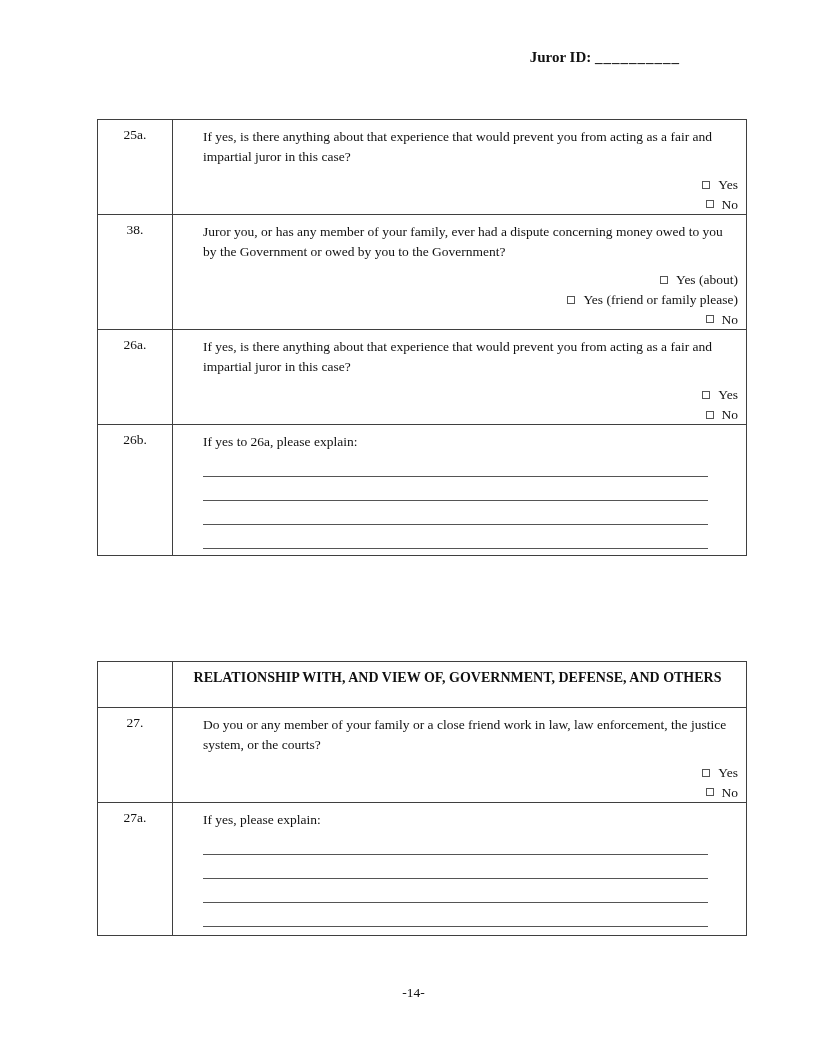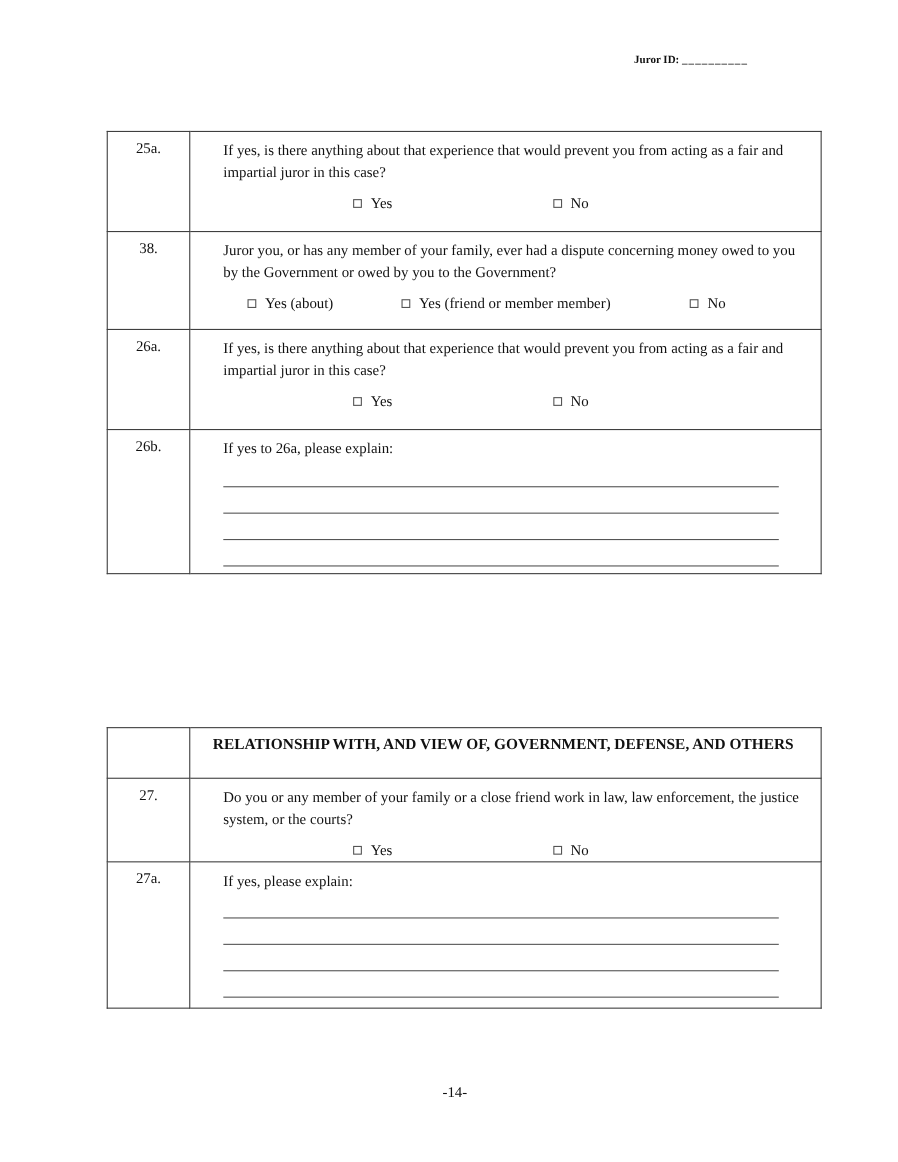--- a/index.html
+++ b/index.html
@@ -8,21 +8,21 @@
     width:816px; height:1056px;
     font-family:"Liberation Serif", serif;
     color:#111;
     font-size:13.5px;
     position:relative;
   }
   .page { position:relative; width:816px; height:1056px; overflow:hidden; }
 
   .juror-id {
     position:absolute; top:49px; right:136px;
-    font-weight:bold; font-size:10px; white-space:nowrap;
+    font-weight:bold; font-size:15px; white-space:nowrap;
   }
   .juror-id .blank { font-weight:bold; letter-spacing:1px; }
 
   table.form-table {
     position:absolute; left:97px; width:650px;
     border-collapse:collapse; table-layout:fixed;
   }
   #table1 { top:119px; }
   #table2 { top:661px; }
 
@@ -34,21 +34,21 @@
   tr.r-25b td { height:132px; }
   tr.r-26  td { height:89px; }
   tr.r-26a td { height:91px; }
   tr.r-26b td { height:131px; }
   tr.r-hdr td { height:46px; }
   tr.r-27  td { height:73px; }
   tr.r-27a td { height:133px; }
 
   .question { line-height:1.45; }
 
-  .options { display:flex; align-items:flex-end; margin-top:9px; }
+  .options { display:flex; align-items:flex-end; margin-top:9px;flex-direction:column; }
   .option { display:inline-flex; align-items:center; white-space:nowrap; }
   .box {
     display:inline-block; width:8px; height:8px;
     border:1px solid #555; margin-right:8px; flex:0 0 auto;
   }
   .options.two .option.o1 { margin-left:118px; }
   .options.two .option.o2 { margin-left:146px; }
   .options.three .option.o1 { margin-left:22px; }
   .options.three .option.o2 { margin-left:62px; }
   .options.three .option.o3 { margin-left:72px; }
@@ -101,21 +101,21 @@
       <td class="num">38.</td>
       <td class="content">
         <div class="question">Juror you, or has any member of your family, ever had a dispute concerning money owed to you by the Government or owed by you to the Government?</div>
         <div class="options three">
           <span class="option o1">
             <span class="box"></span>
             <span>Yes (about)</span>
           </span>
           <span class="option o2">
             <span class="box"></span>
-            <span>Yes (friend or member member)</span>
+            <span>Yes (friend or family please)</span>
           </span>
           <span class="option o3">
             <span class="box"></span>
             <span>No</span>
           </span>
         </div>
       </td>
     </tr>
     <tr class="r-26a">
       <td class="num">26a.</td>

